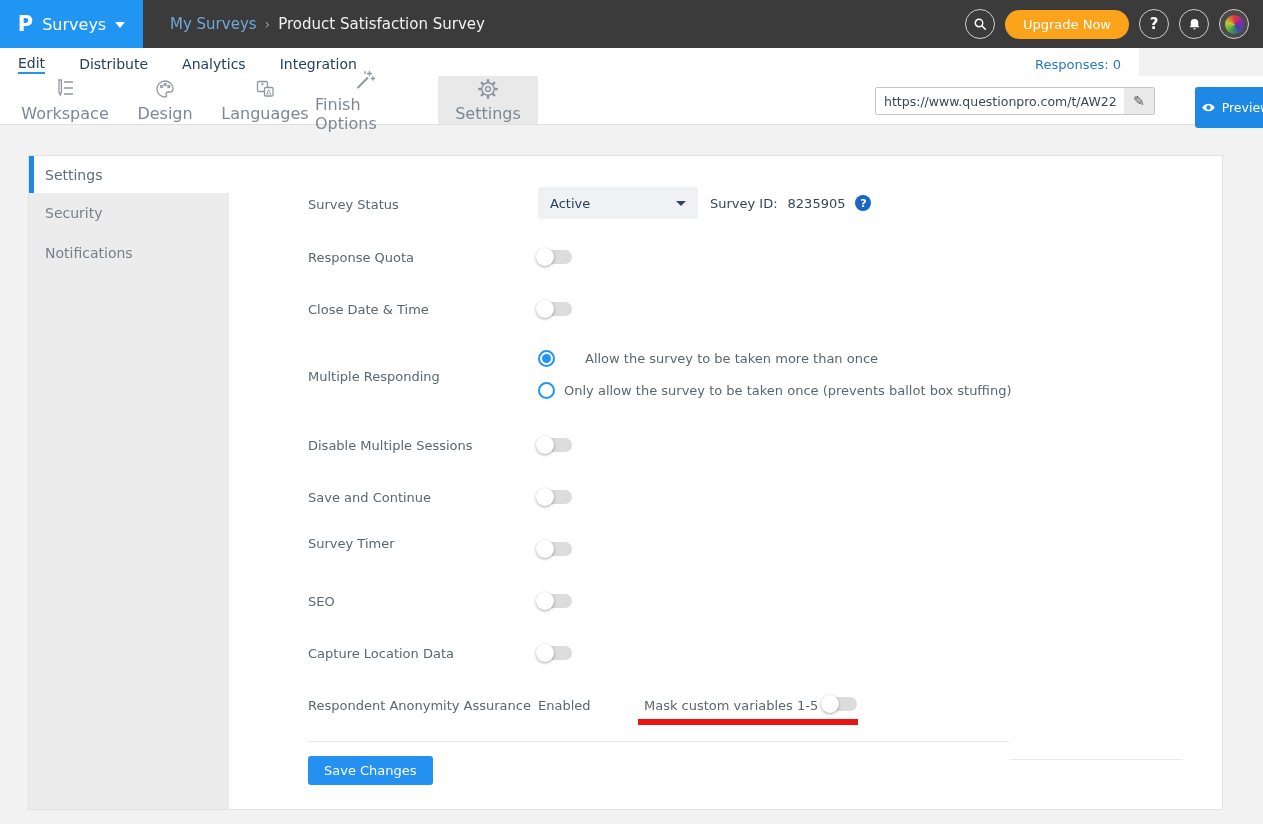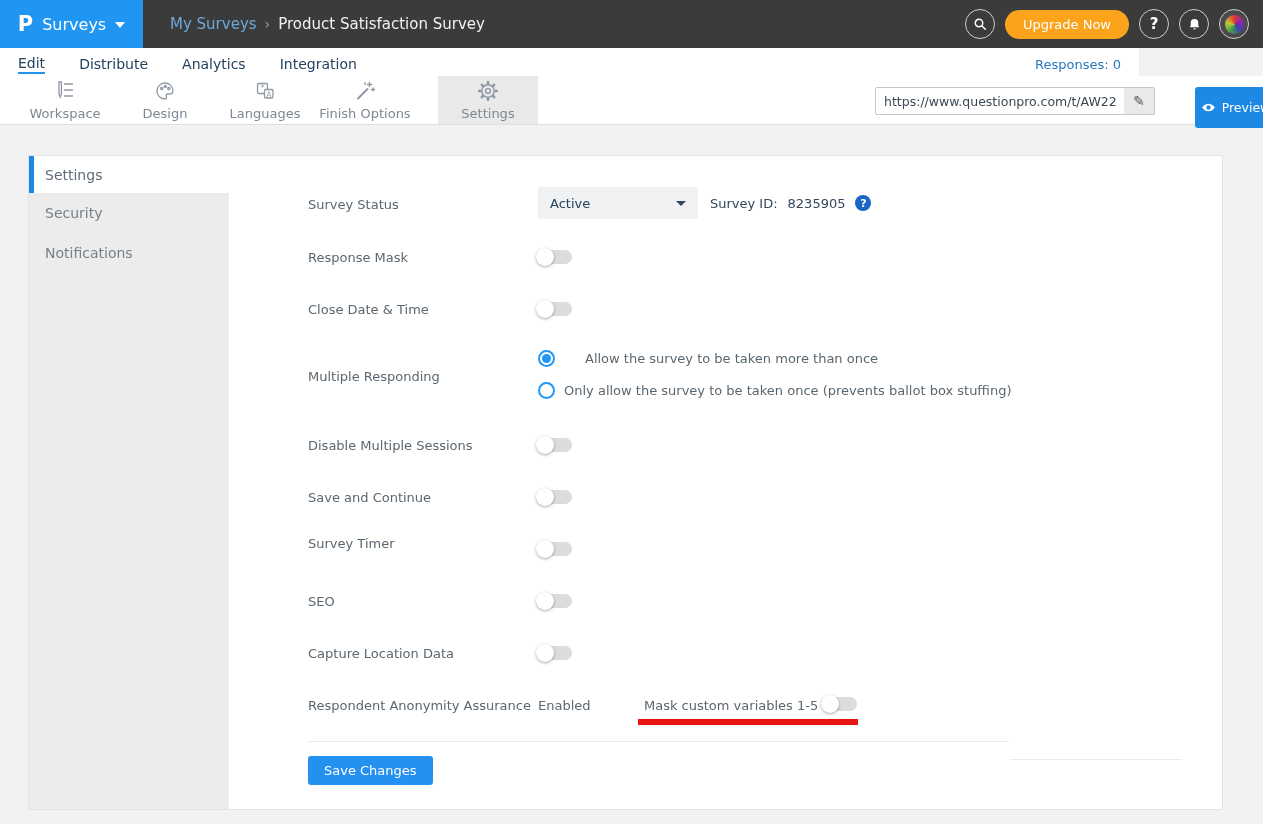--- a/index.html
+++ b/index.html
@@ -26,21 +26,21 @@
   
   .subnav { position:absolute; left:0; top:48px; width:1139px; height:28px; background:#fff; border-bottom:6px solid #f97316; display:flex; align-items:center; padding:16px 18px; gap:34px; }
   .subnav a { font-size:14px; color:#24425f; text-decoration:none; cursor:pointer; }
   .subnav a.active { border-bottom:2px solid #2095f2; padding-bottom:1px; }
   .responses { margin-left:auto; color:#2878be; font-size:13px; }
 
   
   .toolbar { position:absolute; left:0; top:76px; width:1263px; height:49px; background:#fff; border-bottom:1px solid #dfdfdf; display:flex; align-items:stretch; padding-left:15px; }
   .tool-tab { width:100px; display:flex; flex-direction:column; align-items:center; justify-content:center; gap:3px; cursor:pointer; color:#8e98a4; }
   .tool-tab.active { background:#e9e9e9; margin-left:23px; }
-  .tool-tab .tlabel { font-size:13px; color:#7d8894; }
+  .tool-tab .tlabel { font-size:16px; color:#7d8894; }
   .tool-tab svg { display:block; }
   .url-wrap { position:absolute; left:875px; top:11px; width:280px; height:28px; border:1px solid #c6c6c6; border-radius:2px; background:#fff; display:flex; overflow:hidden; }
   .url-wrap input { flex:1; border:none; outline:none; padding:0 8px; font-size:12.5px; color:#3c4854; font-family:inherit; background:#fff; }
   .url-edit { width:30px; background:#e9e9e9; display:flex; align-items:center; justify-content:center; color:#555; font-size:14px; cursor:pointer; }
   .preview-btn { position:absolute; left:1167px; top:11px; width:81px; height:41px; background:#1e88e5; border:none; border-radius:3px; color:#fff; font-size:12.5px; font-family:inherit; display:flex; align-items:center; justify-content:center; gap:6px; cursor:pointer;margin-left:28px; }
 
   
   .panel { position:absolute; left:28px; top:155px; width:1195px; height:655px; background:#fff; border:1px solid #e2e2e2; }
   .side { position:absolute; left:0; top:0; width:200px; height:100%; background:#ececec; }
   .side-item { height:40px; display:flex; align-items:center; padding-left:16px; font-size:14px; color:#75808b; cursor:pointer; }
@@ -194,21 +194,21 @@
     <div class="dropdown" style="top:31px;">
       <span>Active</span>
       <span class="dd-caret"></span>
     </div>
     <div class="sid" style="top:39px;">
       <span>Survey ID:</span>
       <span>8235905</span>
       <span class="help-dot">?</span>
     </div>
 
-    <span class="lblcol" style="top:94px;">Response Mask</span>
+    <span class="lblcol" style="top:94px;">Response Quota</span>
     <span class="toggle" style="position:absolute;left:509px;top:94px;"></span>
 
     <span class="lblcol" style="top:146px;">Close Date &amp; Time</span>
     <span class="toggle" style="position:absolute;left:509px;top:146px;"></span>
 
     <span class="lblcol" style="top:213px;">Multiple Responding</span>
     <div class="radio-line" style="top:194px;gap:21px;">
       <span class="radio checked"></span>
       <span>Allow the survey to be taken more than once</span>
     </div>

